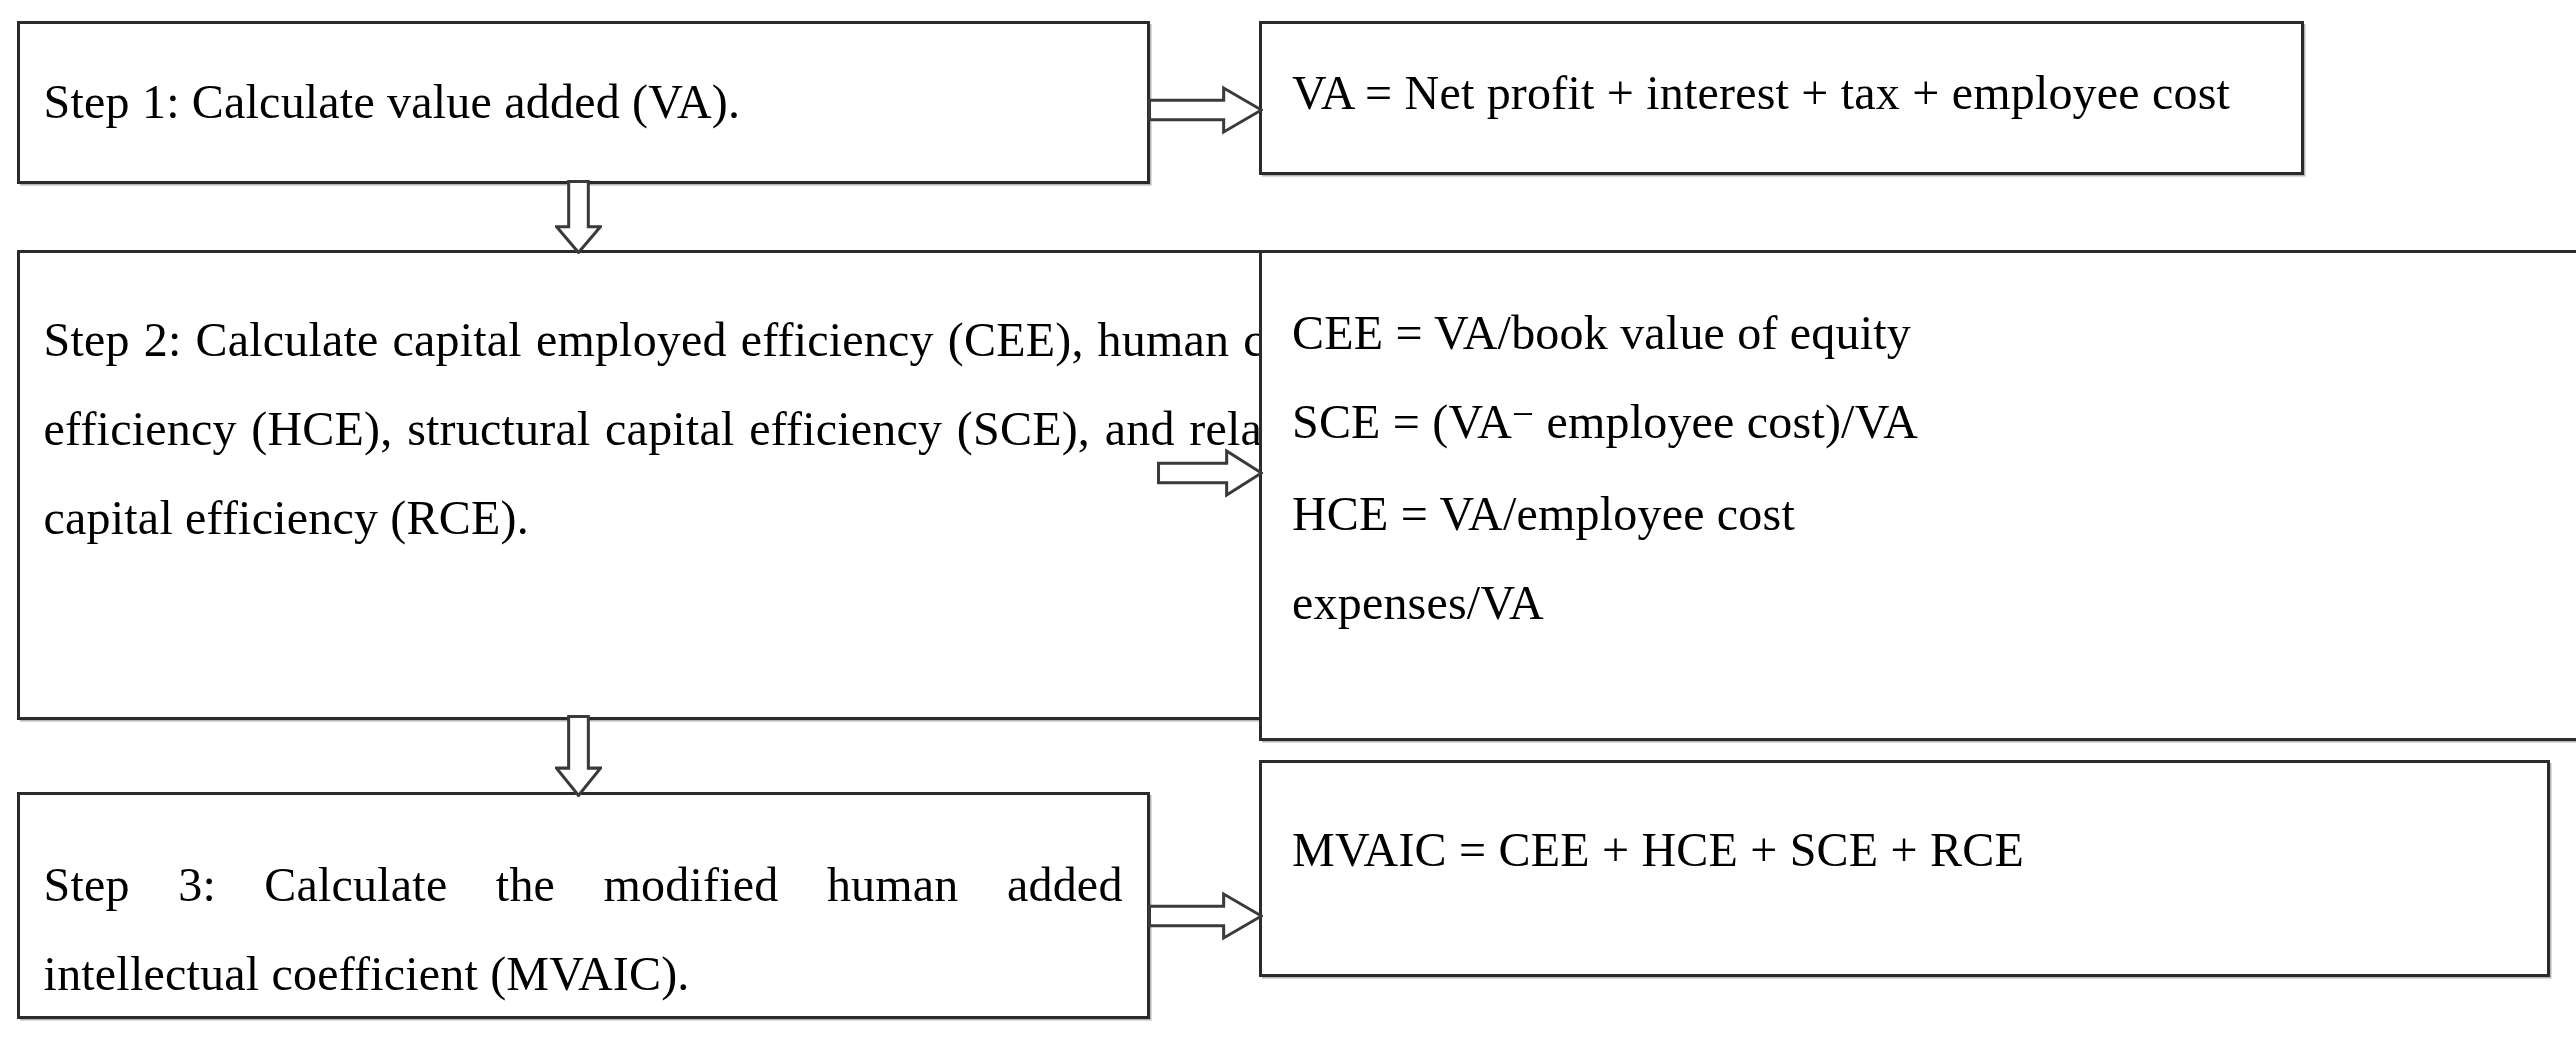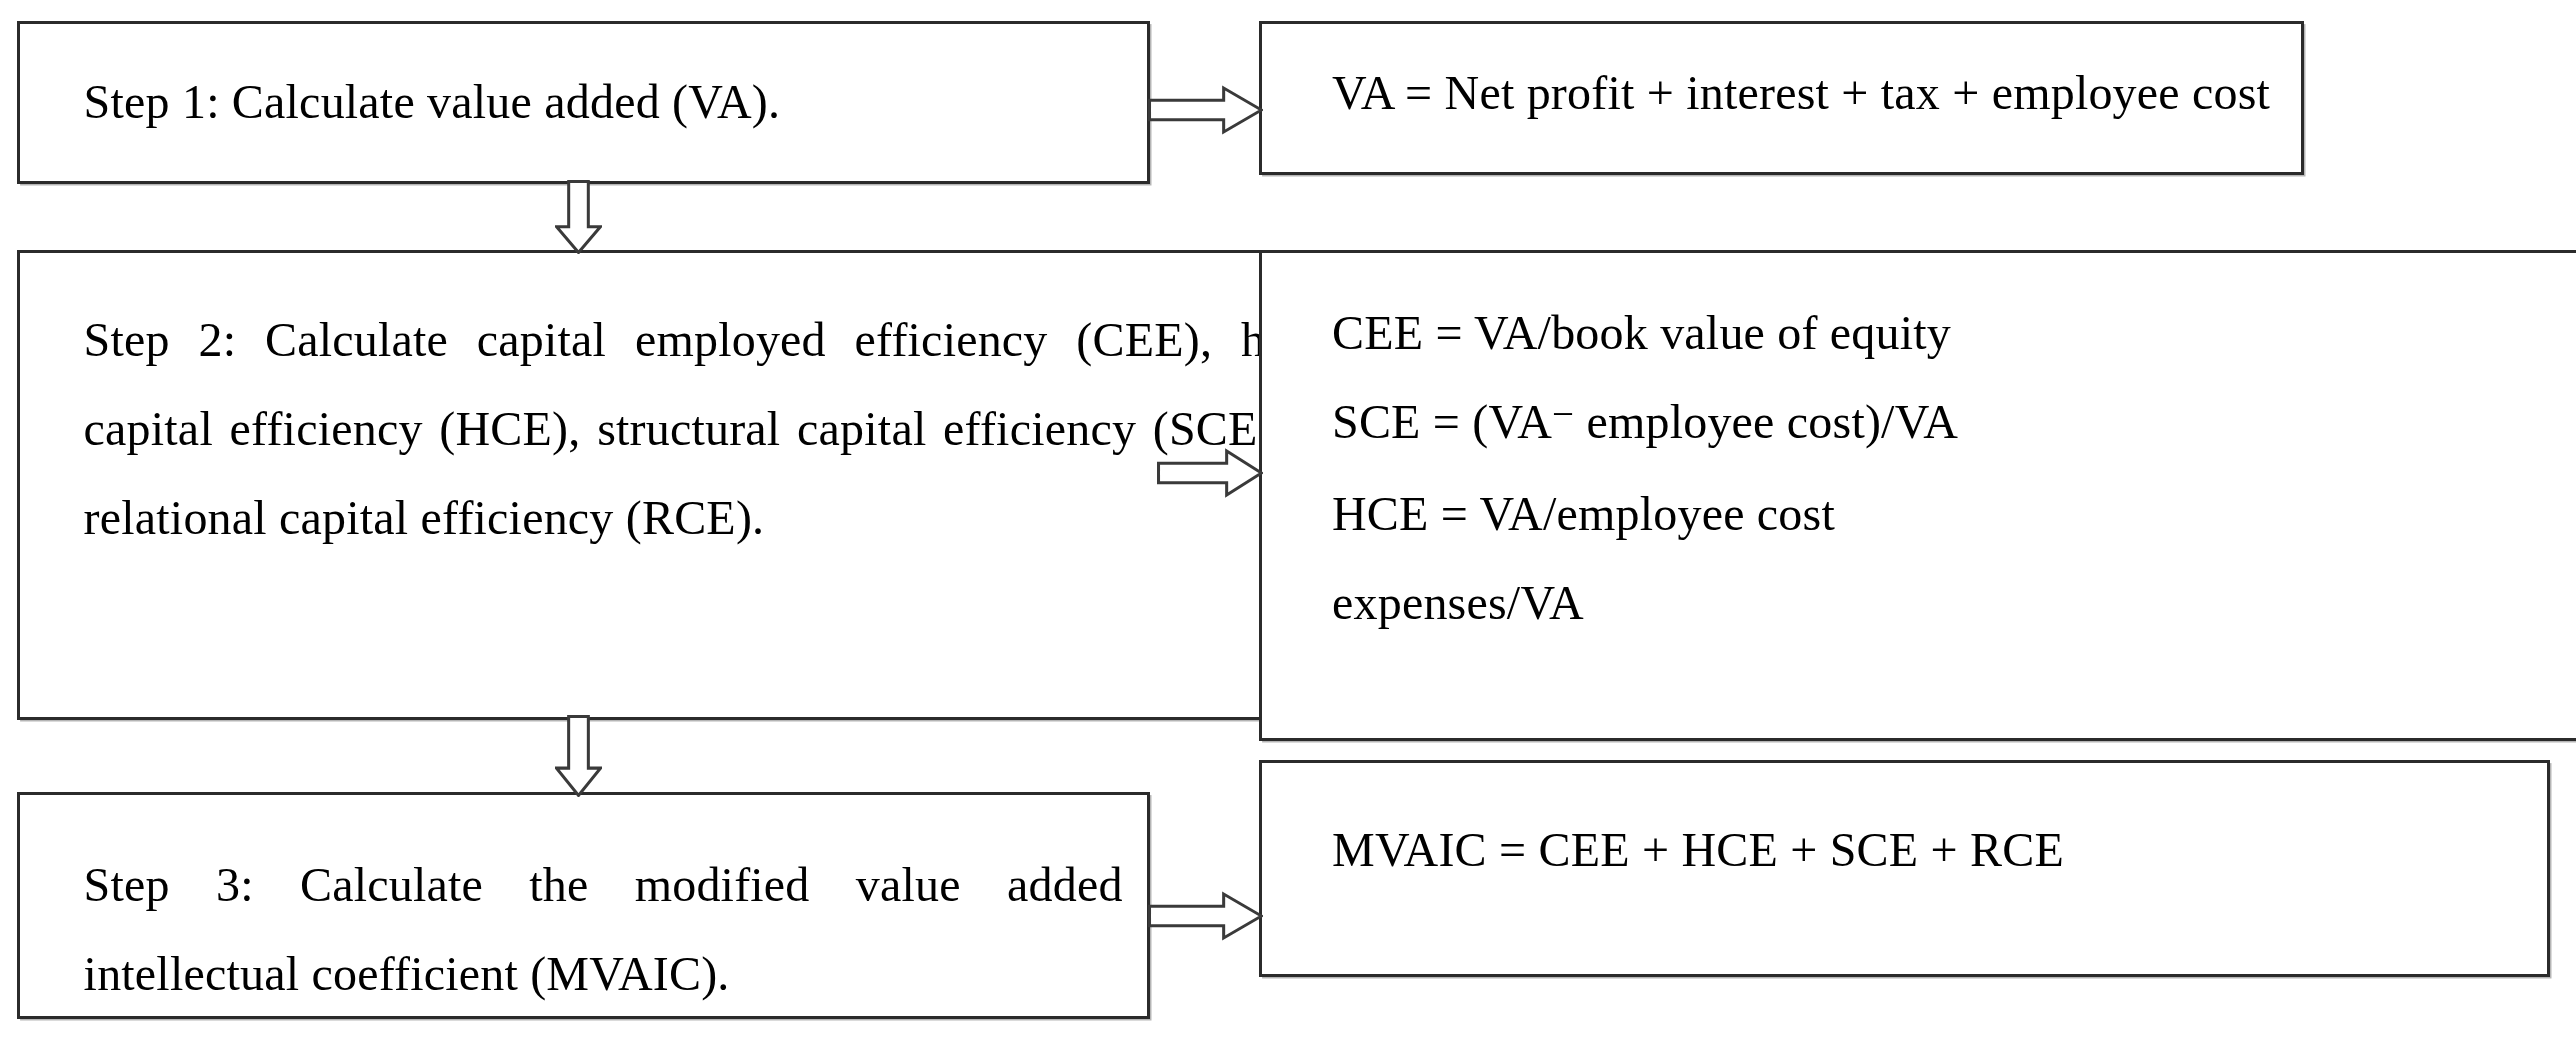--- a/index.html
+++ b/index.html
@@ -25,21 +25,20 @@
     position: absolute;
     box-sizing: border-box;
     border: 3px solid #2b2b2b;
     background: #ffffff;
     box-shadow: 2.3px 2.3px 0 -0.8px rgba(120,120,120,0.55);
   }
   .box-inner {
     position: absolute;
     left: 0; right: 0;
     box-sizing: border-box;
-    margin-left: 40px;
   }
   .step-text {
     font-size: 48px;
     line-height: 89px;
     text-align: justify;
     text-align-last: left;
     padding: 0 24px 0 24px;
     letter-spacing: 0.2px;
     -webkit-hyphens: none;
     hyphens: none;
@@ -117,21 +116,21 @@
   <div class="box" id="box-step2-right">
     <div class="box-inner formula-text" id="txt-step2-right">
       <span class="formula-line">CEE = VA/book value of equity</span>
       <span class="formula-line"><span>SCE = (VA</span><span class="minus-raised">−</span><span> employee cost)/VA</span></span>
       <span class="formula-line">HCE = VA/employee cost</span>
       <span class="formula-line">expenses/VA</span>
     </div>
   </div>
 
   <div class="box" id="box-step3-left">
-    <div class="box-inner step-text" id="txt-step3-left">Step 3: Calculate the modified value added intellectual coefficient (MVAIC).</div>
+    <div class="box-inner step-text" id="txt-step3-left">Step 3: Calculate the modified human added intellectual coefficient (MVAIC).</div>
   </div>
 
   <div class="box" id="box-step3-right">
     <div class="box-inner formula-text" id="txt-step3-right">
       <span class="formula-line">MVAIC = CEE + HCE + SCE + RCE</span>
     </div>
   </div>
 
   <div class="arrow" id="arrow-h-1">
     <svg viewBox="0 0 152 66" width="115" height="50">

